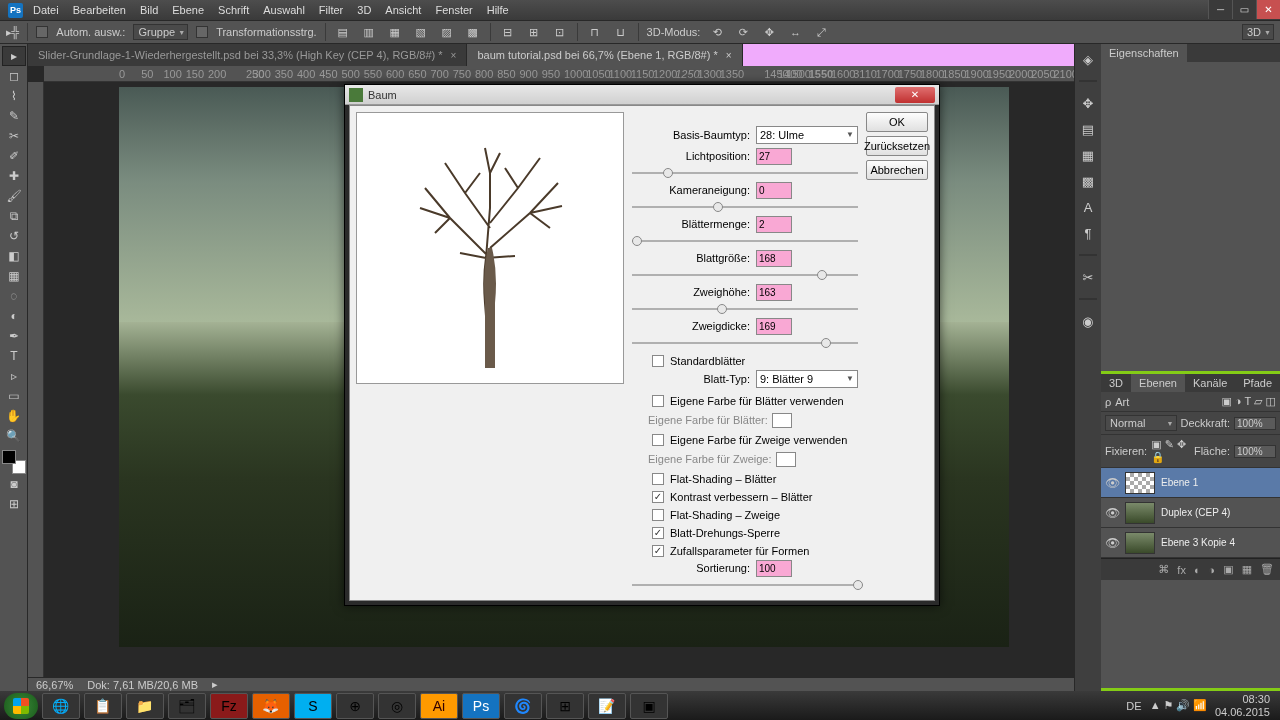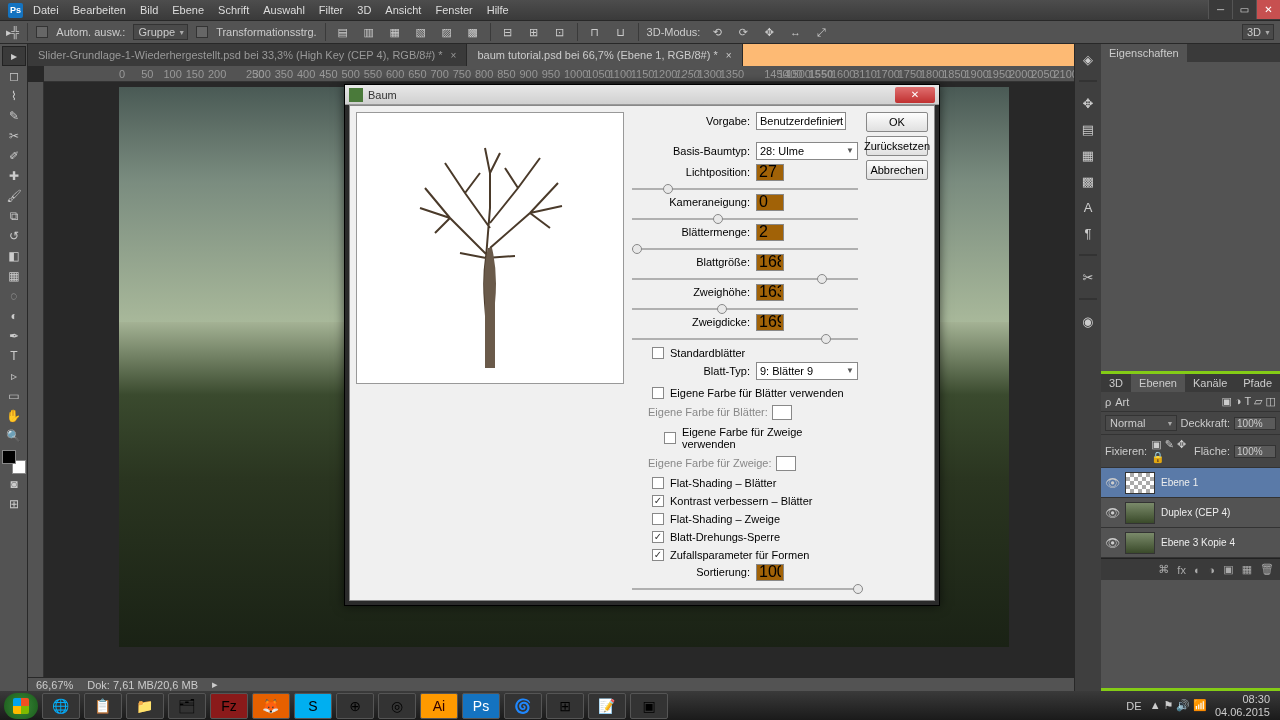--- a/index.html
+++ b/index.html
@@ -22,21 +22,21 @@
 .workspace{position:absolute;top:44px;left:0;right:0;bottom:29px;display:flex}
 
 .toolbar{width:28px;background:#535353;border-right:1px solid #282828;padding:2px}
 .tool{width:24px;height:20px;display:flex;align-items:center;justify-content:center;color:#ccc;border:1px solid transparent;margin-bottom:0;font-size:12px}
 .tool.active{background:#3a3a3a;border-color:#222}
 .colors{margin-top:4px;width:24px;height:24px;position:relative}
 .fg{width:14px;height:14px;background:#000;border:1px solid #888;position:absolute;top:0;left:0}
 .bg{width:14px;height:14px;background:#fff;border:1px solid #888;position:absolute;bottom:0;right:0}
 
 .docarea{flex:1;display:flex;flex-direction:column;background:#282828}
-.tabs{height:22px;background:#fdba74;display:flex}
+.tabs{height:22px;background:#f0abfc;display:flex}
 .tab{padding:4px 10px;color:#ccc;background:#535353;border-right:1px solid #282828;font-size:10px;display:flex;align-items:center}
 .tab.inactive{background:#3a3a3a;color:#999}
 .tab .x{margin-left:8px;font-size:10px}
 .ruler-h{height:16px;background:#535353;border-bottom:1px solid #333;margin-left:16px;color:#999;font-size:8px;position:relative;overflow:hidden}
 .ruler-h span{position:absolute;top:2px}
 .canvas-container{flex:1;position:relative;display:flex}
 .ruler-v{width:16px;background:#535353;border-right:1px solid #333}
 .canvas{flex:1;background:#282828;position:relative;overflow:hidden}
 .canvas-img{position:absolute;top:5px;left:75px;width:890px;height:560px;background:linear-gradient(180deg,#6a7a6f 0%,#94a88e 25%,#b4c2a4 40%,#3a4a2e 55%,#2a3520 70%,#1a2215 100%)}
 .canvas-img::before{content:'';position:absolute;top:0;left:0;right:0;height:42%;background:linear-gradient(180deg,#4a5a55 0%,#7a8c7f 40%,#a8b89a 100%);}
@@ -76,21 +76,21 @@
 .dlg-title .ico{width:14px;height:14px;background:#4a7a3a;margin-right:5px}
 .dlg-title .dx{margin-left:auto;width:40px;height:16px;background:linear-gradient(#e07070,#c03030);color:#fff;display:flex;align-items:center;justify-content:center;border-radius:2px;font-size:10px}
 .dlg-body{position:absolute;top:20px;left:4px;right:4px;bottom:4px;background:#f0f0f0;border:1px solid #888;display:flex;padding:6px;gap:8px}
 .preview{width:268px;height:272px;background:#fff;border:1px solid #999;display:flex;align-items:center;justify-content:center;position:relative}
 .tree-svg{width:200px;height:240px}
 .controls{flex:1;display:flex;flex-direction:column;font-size:11px;color:#000}
 .c-row{display:flex;align-items:center;margin-bottom:4px}
 .c-label{width:124px;text-align:right;padding-right:6px}
 .c-select{flex:1;height:18px;border:1px solid #888;background:#fff;padding:0 14px 0 3px;position:relative;font-size:11px;display:flex;align-items:center}
 .c-select::after{content:'▼';position:absolute;right:3px;font-size:8px;color:#555}
-.c-input{width:28px;height:17px;border:1px solid #888;background:#a16207;padding:0 2px;font-size:16px}
+.c-input{width:36px;height:17px;border:1px solid #888;background:#f9a8d4;padding:0 2px;font-size:10px}
 .c-slider{height:12px;position:relative;margin:-2px 0 6px 0}
 .c-slider .track{position:absolute;top:5px;left:0;right:0;height:2px;background:#b0b0b0}
 .c-slider .thumb{position:absolute;top:1px;width:10px;height:10px;background:#e8e8e8;border:1px solid #888;border-radius:5px;transform:translateX(-5px)}
 .c-check{display:flex;align-items:center;margin:3px 0}
 .c-check .cb{width:12px;height:12px;border:1px solid #888;background:#fff;margin-right:6px;display:flex;align-items:center;justify-content:center;font-size:10px;color:#333}
 .c-check.sub{margin-left:16px;color:#888}
 .swatch{width:20px;height:15px;border:1px solid #888;background:#fff;margin-left:4px}
 .dlg-buttons{width:62px;display:flex;flex-direction:column;gap:4px}
 .dlg-btn{height:20px;border:1px solid #888;background:linear-gradient(#fdfdfd,#e0e0e0);display:flex;align-items:center;justify-content:center;font-size:11px;border-radius:2px}
 </style>
@@ -337,24 +337,20 @@
   <div class="dlg-body">
     <div>
       <div class="preview">
         <svg class="tree-svg" viewBox="0 0 200 240">
           <path d="M100 240 L95 175 Q93 150 96 130 L100 80 M100 130 L60 90 L35 60 M60 90 L45 105 M100 120 L140 85 L168 55 M140 85 L160 100 M100 100 L75 65 L55 35 M75 65 L90 45 M100 95 L128 60 L150 30 M128 60 L115 40 M100 80 L100 45 L95 20 M100 45 L110 25 M60 90 L30 80 M140 85 L172 78 M96 130 L70 125 M96 130 L125 128" stroke="#4a3a2a" stroke-width="2" fill="none"></path>
           <path d="M95 240 L95 175 Q92 145 98 120 L102 120 Q108 145 105 175 L105 240 Z" fill="#6a5a4a"></path>
         </svg>
       </div>
     </div>
     <div class="controls">
-      <div class="c-row">
-          <span class="c-label">Vorgabe:</span>
-          <div class="c-select" style="width:90px;flex:none">Benutzerdefiniert</div>
-        </div>
       <div style="height:18px"></div>
       <div class="c-row">
           <span class="c-label">Basis-Baumtyp:</span>
           <div class="c-select">28: Ulme</div>
         </div>
       <div class="c-row">
           <span class="c-label">Lichtposition:</span>
           <input class="c-input" value="27" style="">
         </div>
       <div class="c-slider">
@@ -410,21 +406,21 @@
           <div class="c-select">9: Blätter 9</div>
         </div>
       <div class="c-check" style="margin-left:20px">
           <div class="cb"></div>
           <span>Eigene Farbe für Blätter verwenden</span>
         </div>
       <div class="c-check sub">
           <span>Eigene Farbe für Blätter:</span>
           <div class="swatch"></div>
         </div>
-      <div class="c-check" style="margin-left:32px">
+      <div class="c-check" style="margin-left:20px">
           <div class="cb"></div>
           <span>Eigene Farbe für Zweige verwenden</span>
         </div>
       <div class="c-check sub">
           <span>Eigene Farbe für Zweige:</span>
           <div class="swatch"></div>
         </div>
       <div class="c-check" style="margin-left:20px">
           <div class="cb"></div>
           <span>Flat-Shading – Blätter</span>

